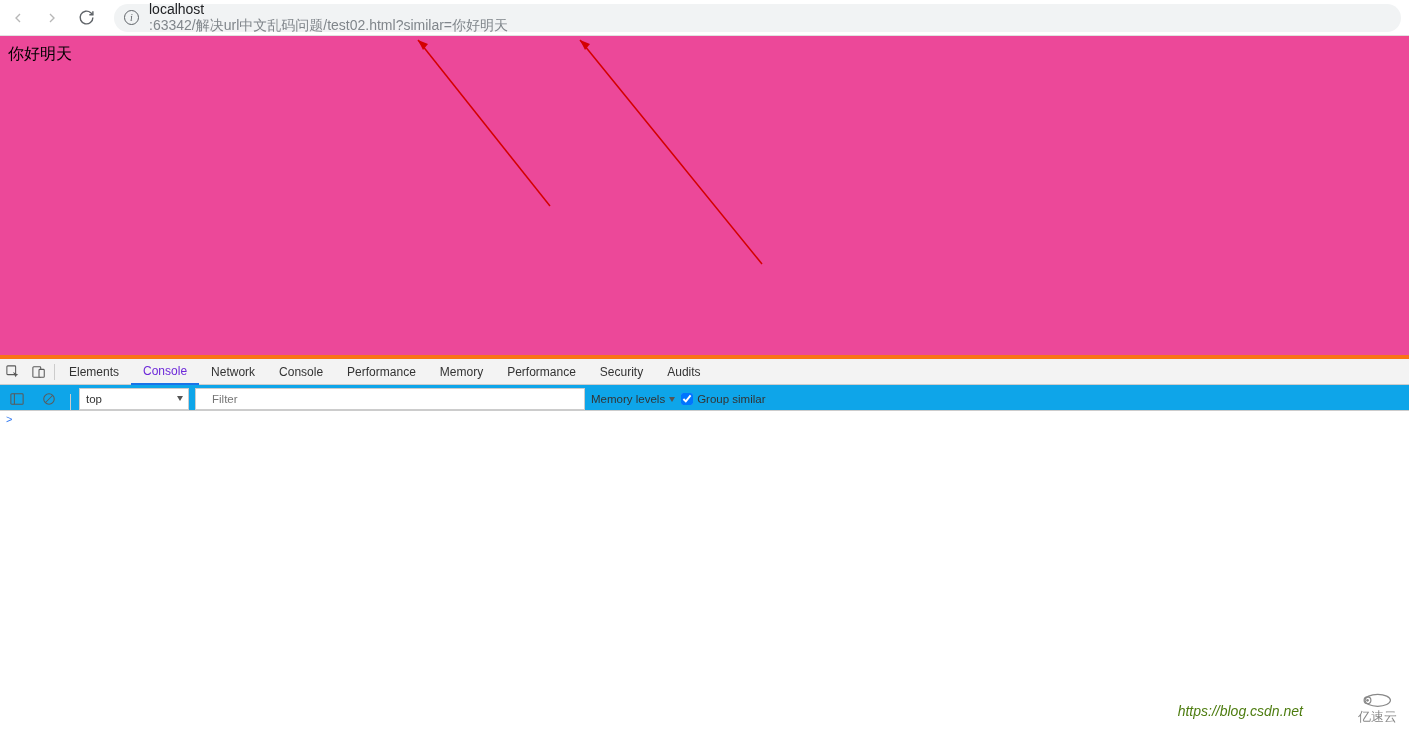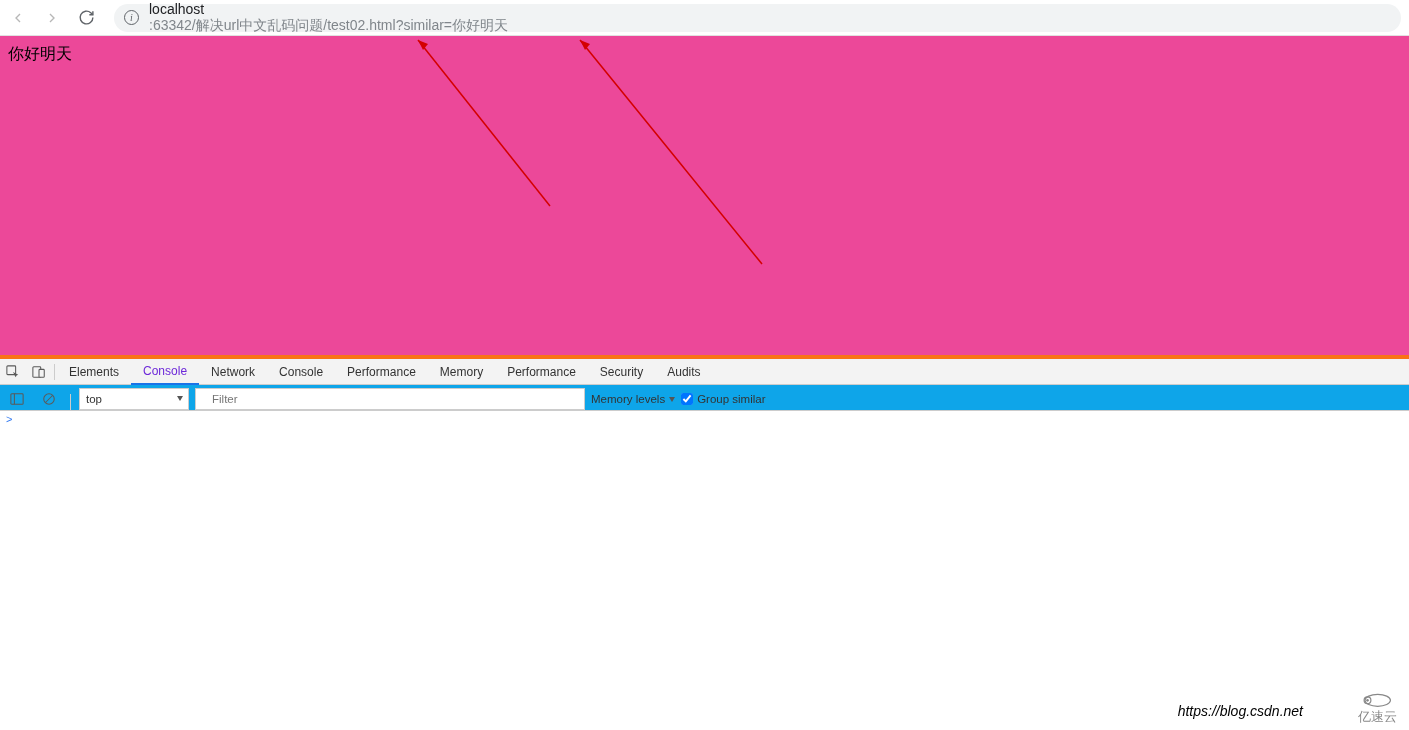--- a/index.html
+++ b/index.html
@@ -39,21 +39,21 @@
     .filter-input { background:#fff; border:1px solid #ccc; height:20px; width:390px; font-size:11.5px; padding:0 16px; color:#333; }
     .level-sel { display:flex; align-items:center; gap:4px; cursor:pointer; }
     .level-sel .tri { border-left:3px solid transparent; border-right:3px solid transparent; border-top:5px solid #555; }
     .chk { display:flex; align-items:center; gap:4px; }
     .chk input { width:12px; height:12px; }
 
     .console-body { flex:1; background:#fff; padding:2px 6px; font-family: Menlo, Consolas, monospace; font-size:11px; color:#367cf1; }
     .prompt { color:#367cf1; }
 
     
-    .watermark-text { position:absolute; right:106px; bottom:11px; font-size:14px; color:#000000; font-style:italic; pointer-events:none; }
+    .watermark-text { position:absolute; right:106px; bottom:11px; font-size:14px; color:#4d7c0f; font-style:italic; pointer-events:none; }
     .watermark-logo { position:absolute; right:12px; bottom:4px; pointer-events:none; display:flex; align-items:center;flex-direction:column; }
     .watermark-logo svg { width:34px; }
     .watermark-logo span { font-size:13px; color:#888; margin-left:4px; }
   </style>
 </head>
 <body>
 
 <div class="toolbar">
   <button class="nav-btn disabled">
     <svg viewBox="0 0 24 24" fill="none" stroke-width="2">

